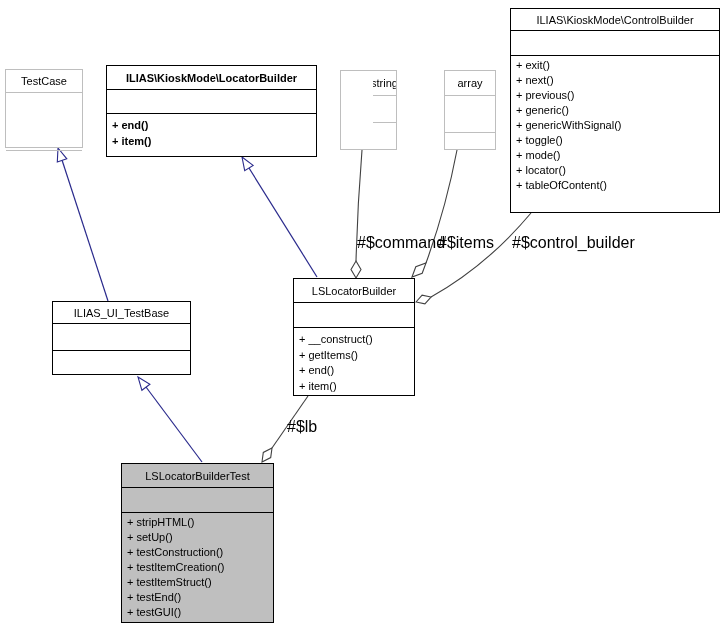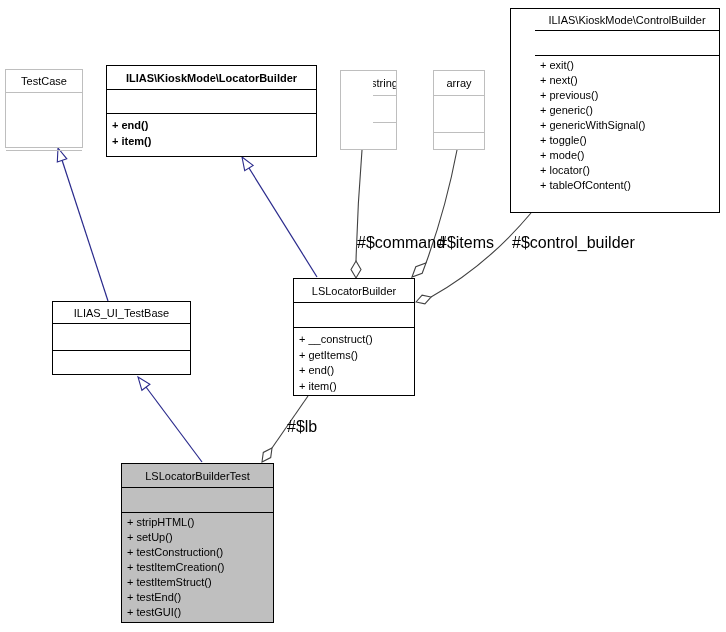--- a/index.html
+++ b/index.html
@@ -68,27 +68,27 @@
       <div>+ item()</div>
     </div>
   </div>
 
   <div class="node gray" style="left:340px;top:70px;width:57px;height:80px;grid-template-rows:25px 27px 1fr;padding-left:32px;">
     <div class="title">string</div>
     <div class="attrs"></div>
     <div class="methods"></div>
   </div>
 
-  <div class="node gray" style="left:433px;top:70px;width:52px;height:80px;grid-template-rows:25px 27px 1fr;gap:10px;">
+  <div class="node gray" style="left:444px;top:70px;width:52px;height:80px;grid-template-rows:25px 27px 1fr;gap:10px;">
     <div class="title">array</div>
     <div class="attrs"></div>
     <div class="methods"></div>
   </div>
 
-  <div class="node black" style="left:510px;top:8px;width:210px;height:205px;grid-template-rows:22px 25px 1fr;padding-left:24px;">
+  <div class="node black" style="left:510px;top:8px;width:210px;height:205px;grid-template-rows:22px 25px 1fr;">
     <div class="title">ILIAS\KioskMode\ControlBuilder</div>
     <div class="attrs"></div>
     <div class="methods">
       <div>+ exit()</div>
       <div>+ next()</div>
       <div>+ previous()</div>
       <div>+ generic()</div>
       <div>+ genericWithSignal()</div>
       <div>+ toggle()</div>
       <div>+ mode()</div>

